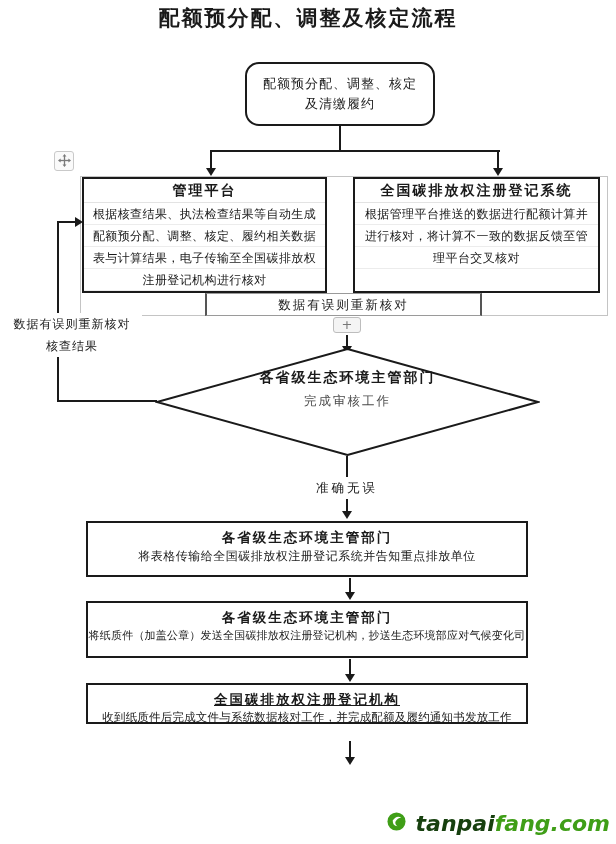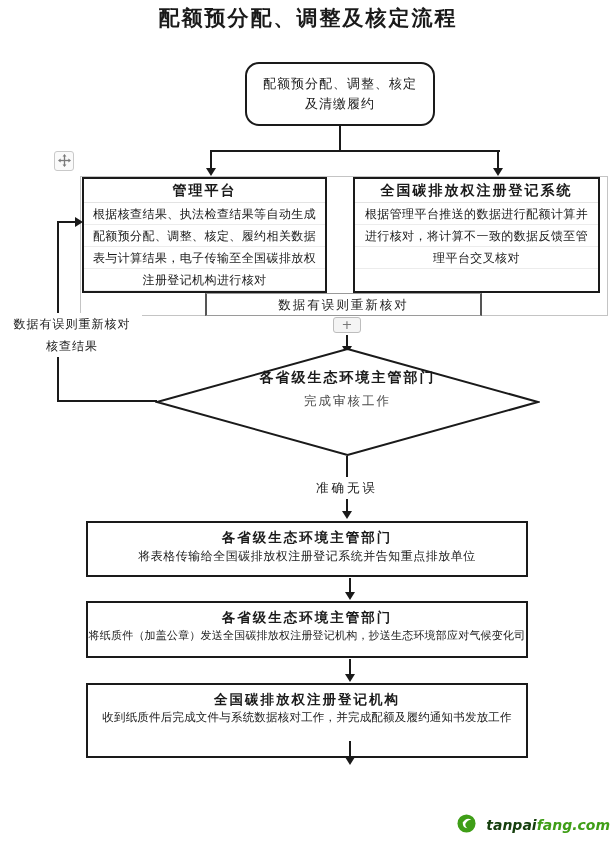--- a/index.html
+++ b/index.html
@@ -47,21 +47,21 @@
                font-size:12.5px;letter-spacing:3px;}
   .stepbox{position:absolute;left:86px;width:442px;border:2px solid #1a1a1a;background:#fff;
            box-sizing:border-box;text-align:center;}
   .stepbox .hdr{font-size:13.5px;font-weight:bold;letter-spacing:2px;margin-top:6px;}
   .stepbox .bdy{font-size:12px;letter-spacing:0.5px;margin-top:1px;}
   .stepbox .bdy.b11{font-size:11px;letter-spacing:0.2px;}
   .stepbox .bdy.b115{font-size:11.5px;letter-spacing:0.2px;}
   .stepbox .bdy.b10{font-size:10.5px;letter-spacing:0;}
   .watermark{position:absolute;right:6px;bottom:8px;display:flex;align-items:center;gap:10px;
              font-family:"DejaVu Sans","Liberation Sans",sans-serif;font-weight:bold;
-             font-style:italic;font-size:14px;z-index:6;}
+             font-style:italic;font-size:22px;z-index:6;}
   .wm-dark{color:#17400f;}
   .wm-green{color:#3f9e17;}
 </style>
 </head>
 <body>
 
 <div class="canvas">
 
   <div class="title">配额预分配、调整及核定流程</div>
 
@@ -145,21 +145,21 @@
   <div class="vline" style="left:349px;top:578px;width:2px;height:15px;"></div>
   <div class="ah-d" style="left:345px;top:592px;"></div>
 
   <div class="stepbox" style="top:601px;height:57px;">
     <div class="hdr">各省级生态环境主管部门</div>
     <div class="bdy b11">将纸质件（加盖公章）发送全国碳排放权注册登记机构，抄送生态环境部应对气候变化司</div>
   </div>
   <div class="vline" style="left:349px;top:659px;width:2px;height:16px;"></div>
   <div class="ah-d" style="left:345px;top:674px;"></div>
 
-  <div class="stepbox" style="top:683px;height:75px;">
+  <div class="stepbox" style="top:683px;height:41px;text-decoration:underline;">
     <div class="hdr">全国碳排放权注册登记机构</div>
     <div class="bdy b115">收到纸质件后完成文件与系统数据核对工作，并完成配额及履约通知书发放工作</div>
   </div>
   <div class="vline" style="left:349px;top:741px;width:2px;height:17px;"></div>
   <div class="ah-d" style="left:345px;top:757px;"></div>
 
 
   <div class="watermark">
     <span>
       <svg width="19" height="19" viewBox="0 0 20 20">

